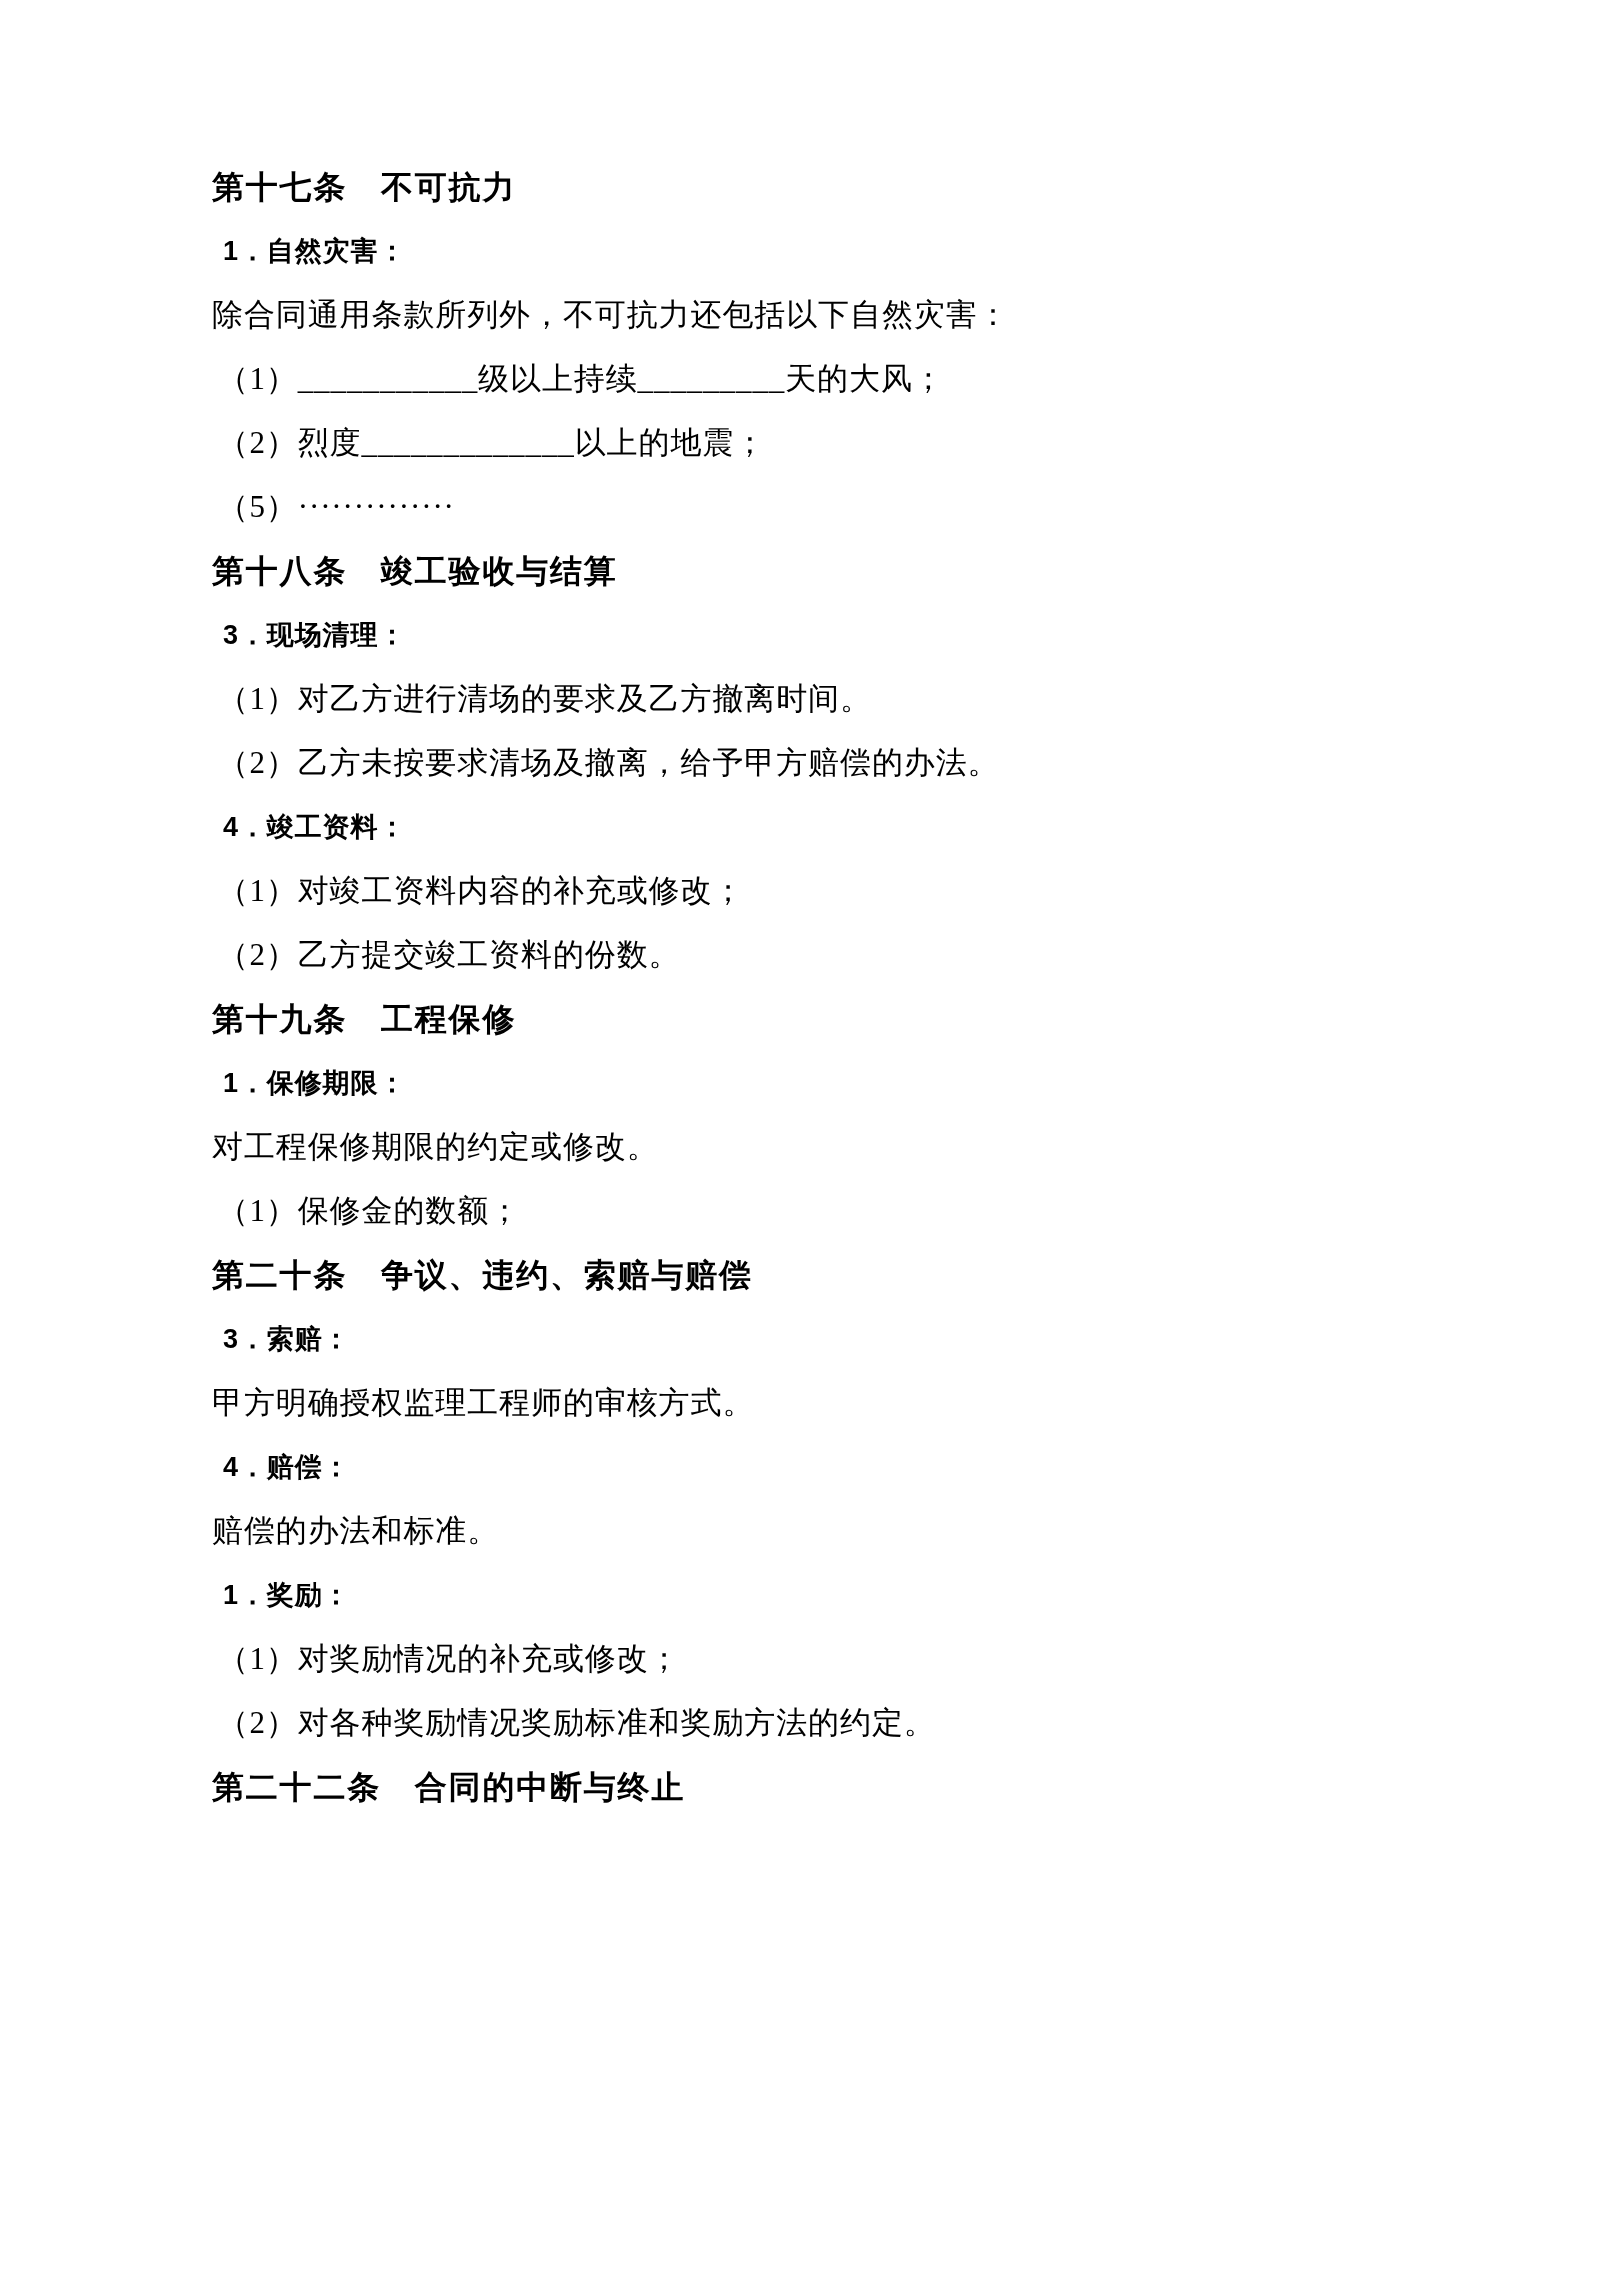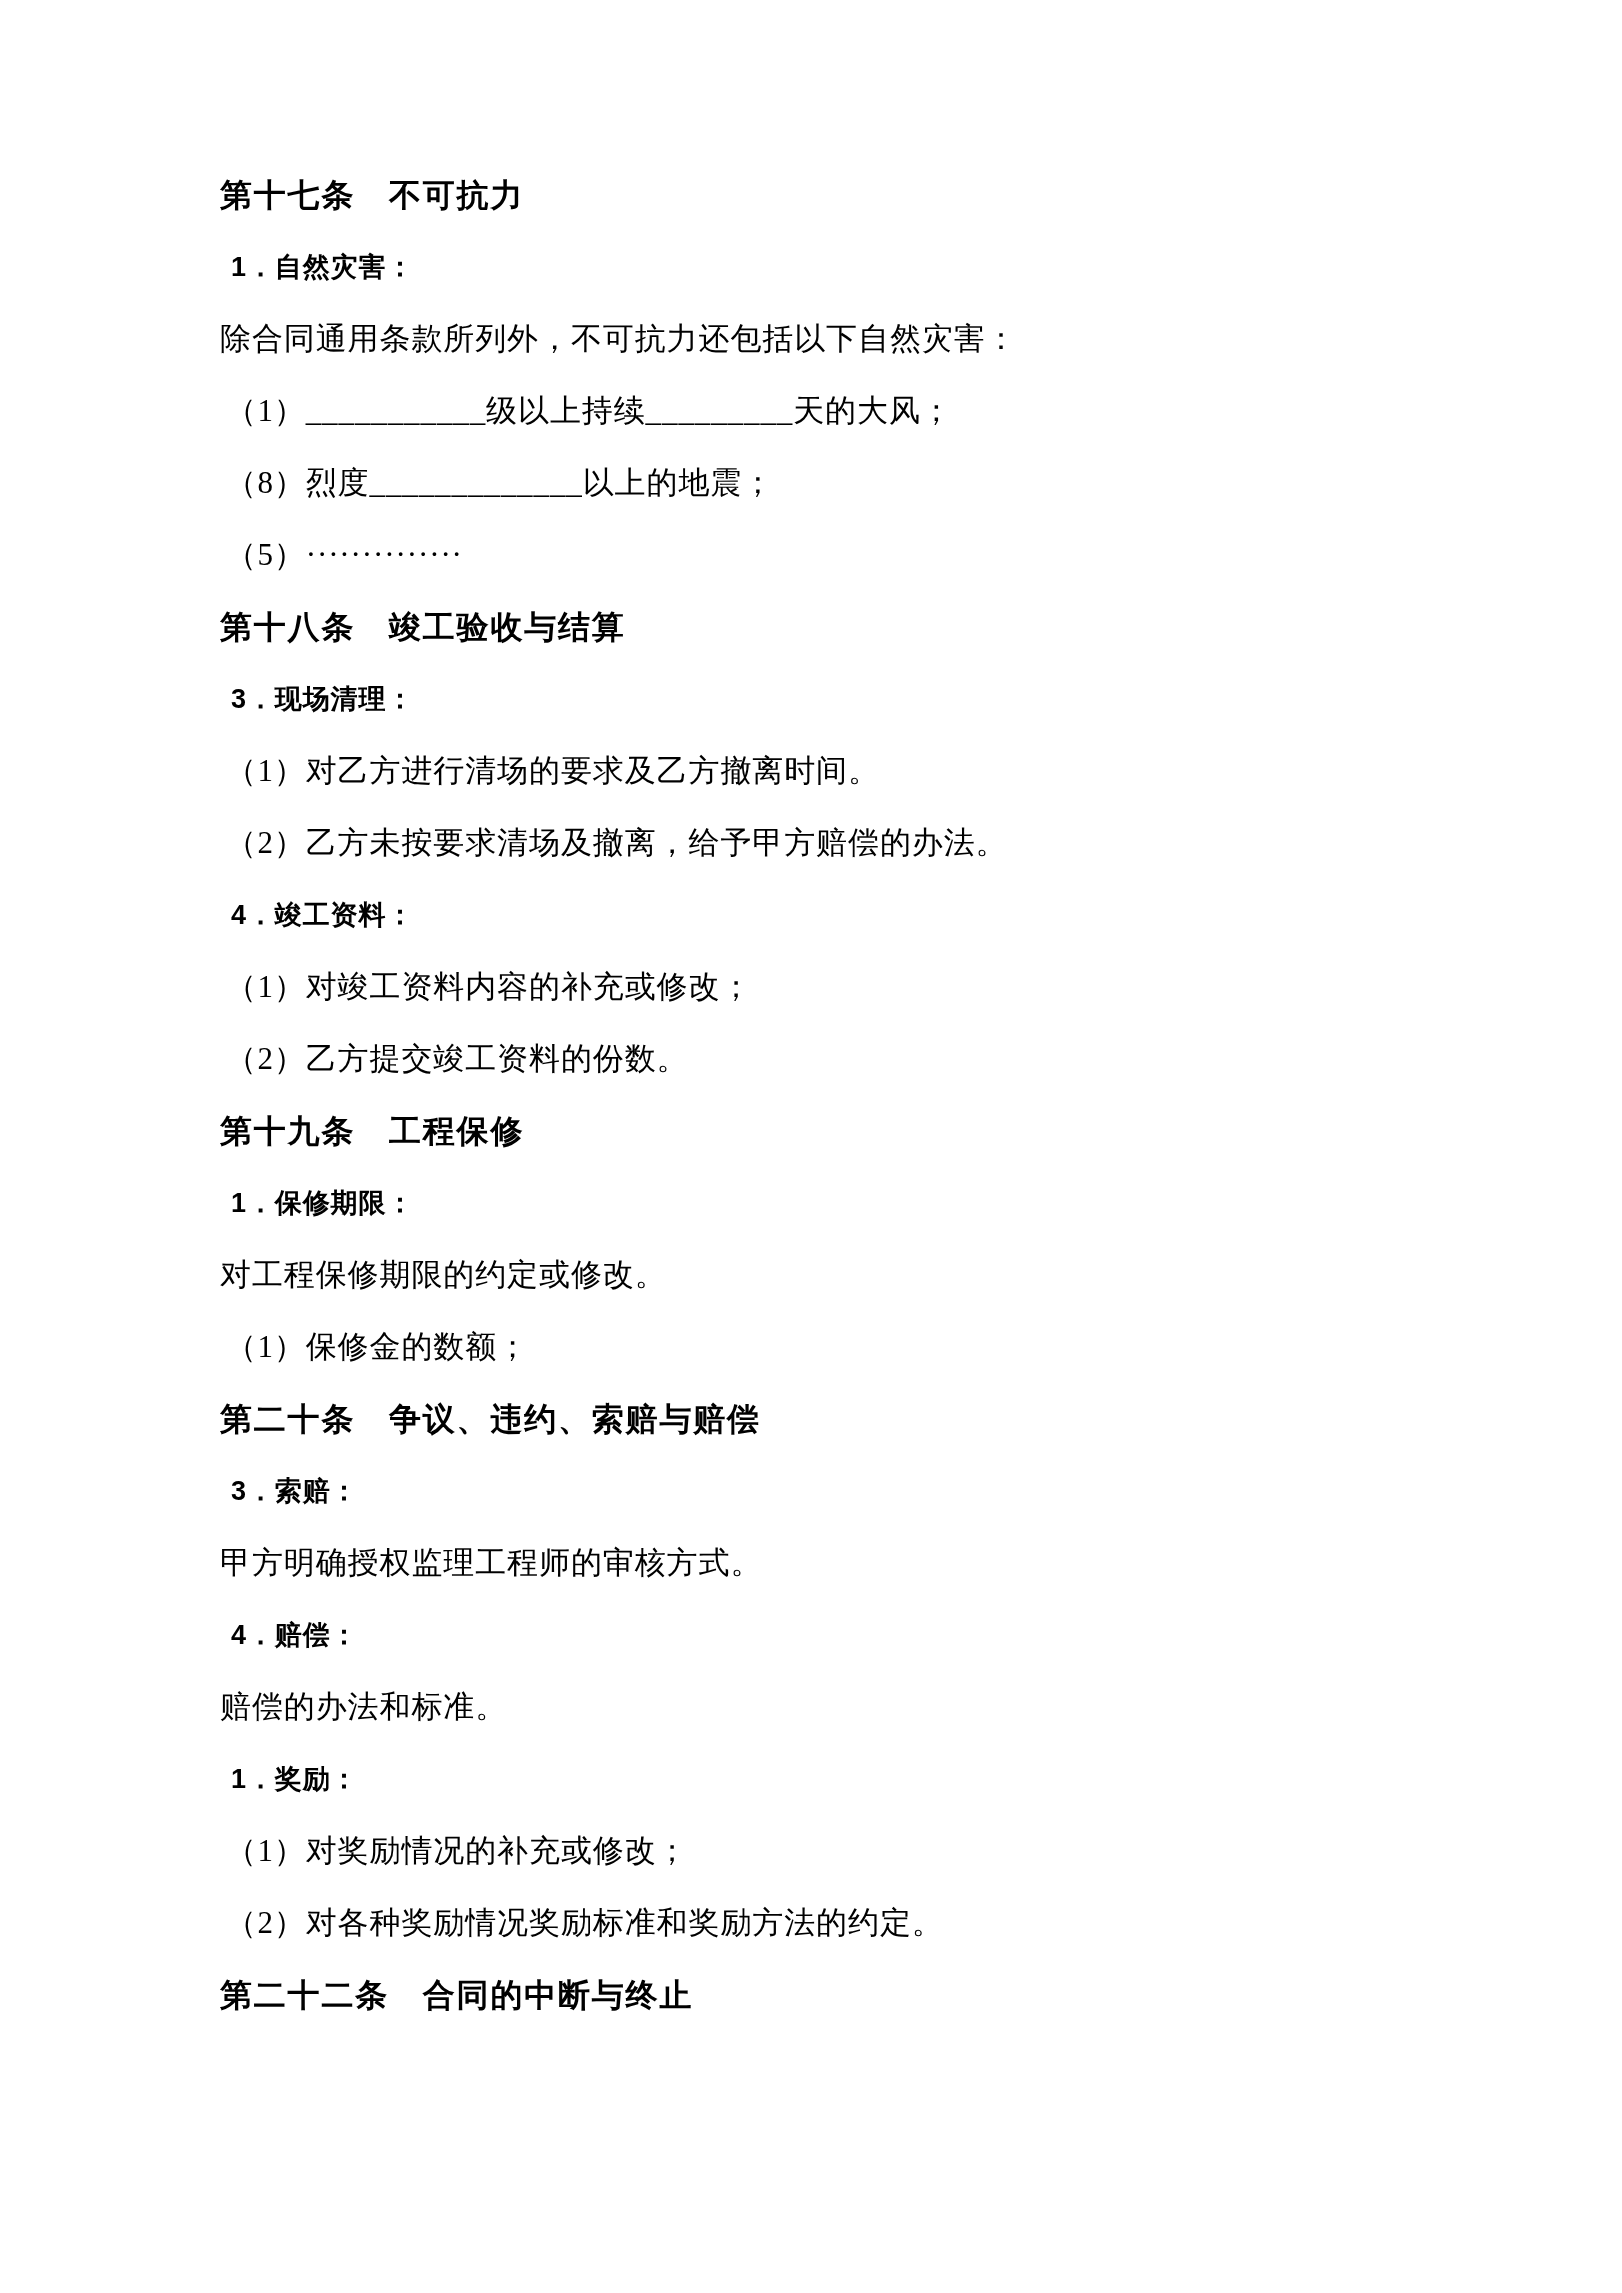--- a/index.html
+++ b/index.html
@@ -16,21 +16,21 @@
     font-family: "Liberation Serif", serif;
     color: #000000;
   }
   .doc-body {
     position: absolute;
     top: 155px;
     left: 212px;
     width: 1200px;
   }
   .line {
-    margin: 8px;
+    margin: 0;
     height: 64px;
     line-height: 64px;
     white-space: nowrap;
     font-size: 31px;
     font-weight: 400;
     letter-spacing: 0.9px;
     color: #000000;
   }
   .line.article {
     font-family: "Liberation Sans", sans-serif;
@@ -55,21 +55,21 @@
 </style>
 </head>
 <body>
 
 <div class="page">
   <div class="doc-body">
       <p class="line article">第十七条　不可抗力</p>
       <p class="line subhead">1．自然灾害：</p>
       <p class="line body">除合同通用条款所列外，不可抗力还包括以下自然灾害：</p>
       <p class="line item">（1）___________级以上持续_________天的大风；</p>
-      <p class="line item">（8）烈度_____________以上的地震；</p>
+      <p class="line item">（2）烈度_____________以上的地震；</p>
       <p class="line item">（5）··············</p>
       <p class="line article">第十八条　竣工验收与结算</p>
       <p class="line subhead">3．现场清理：</p>
       <p class="line item">（1）对乙方进行清场的要求及乙方撤离时间。</p>
       <p class="line item">（2）乙方未按要求清场及撤离，给予甲方赔偿的办法。</p>
       <p class="line subhead">4．竣工资料：</p>
       <p class="line item">（1）对竣工资料内容的补充或修改；</p>
       <p class="line item">（2）乙方提交竣工资料的份数。</p>
       <p class="line article">第十九条　工程保修</p>
       <p class="line subhead">1．保修期限：</p>

